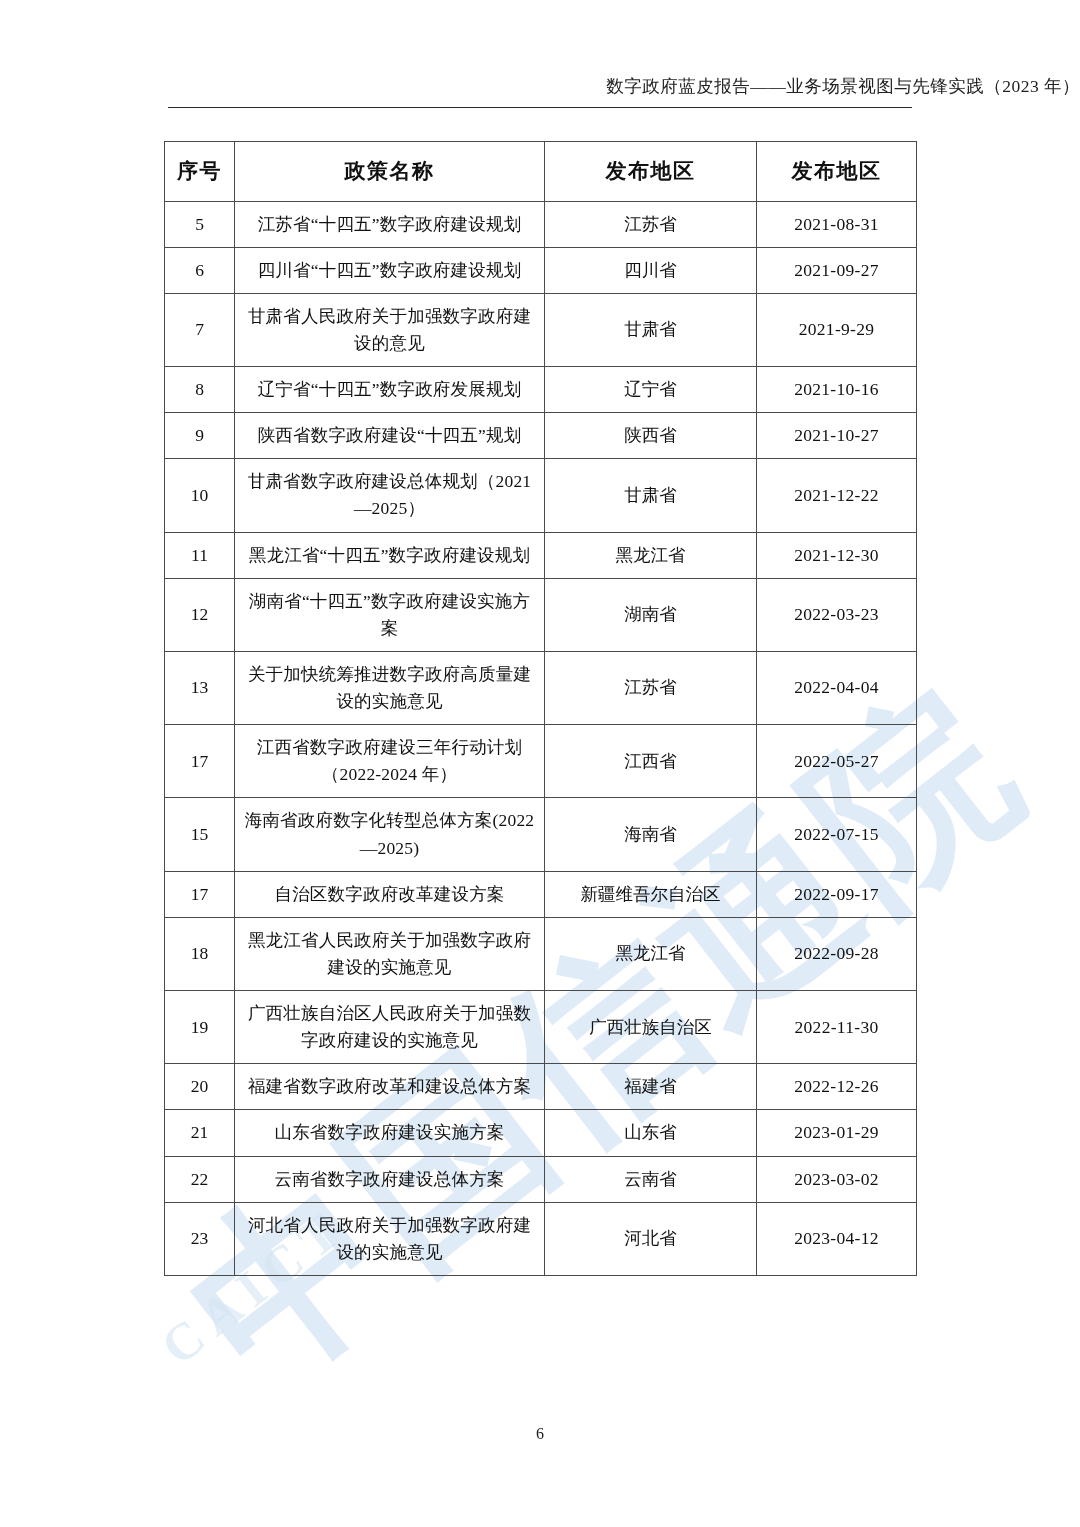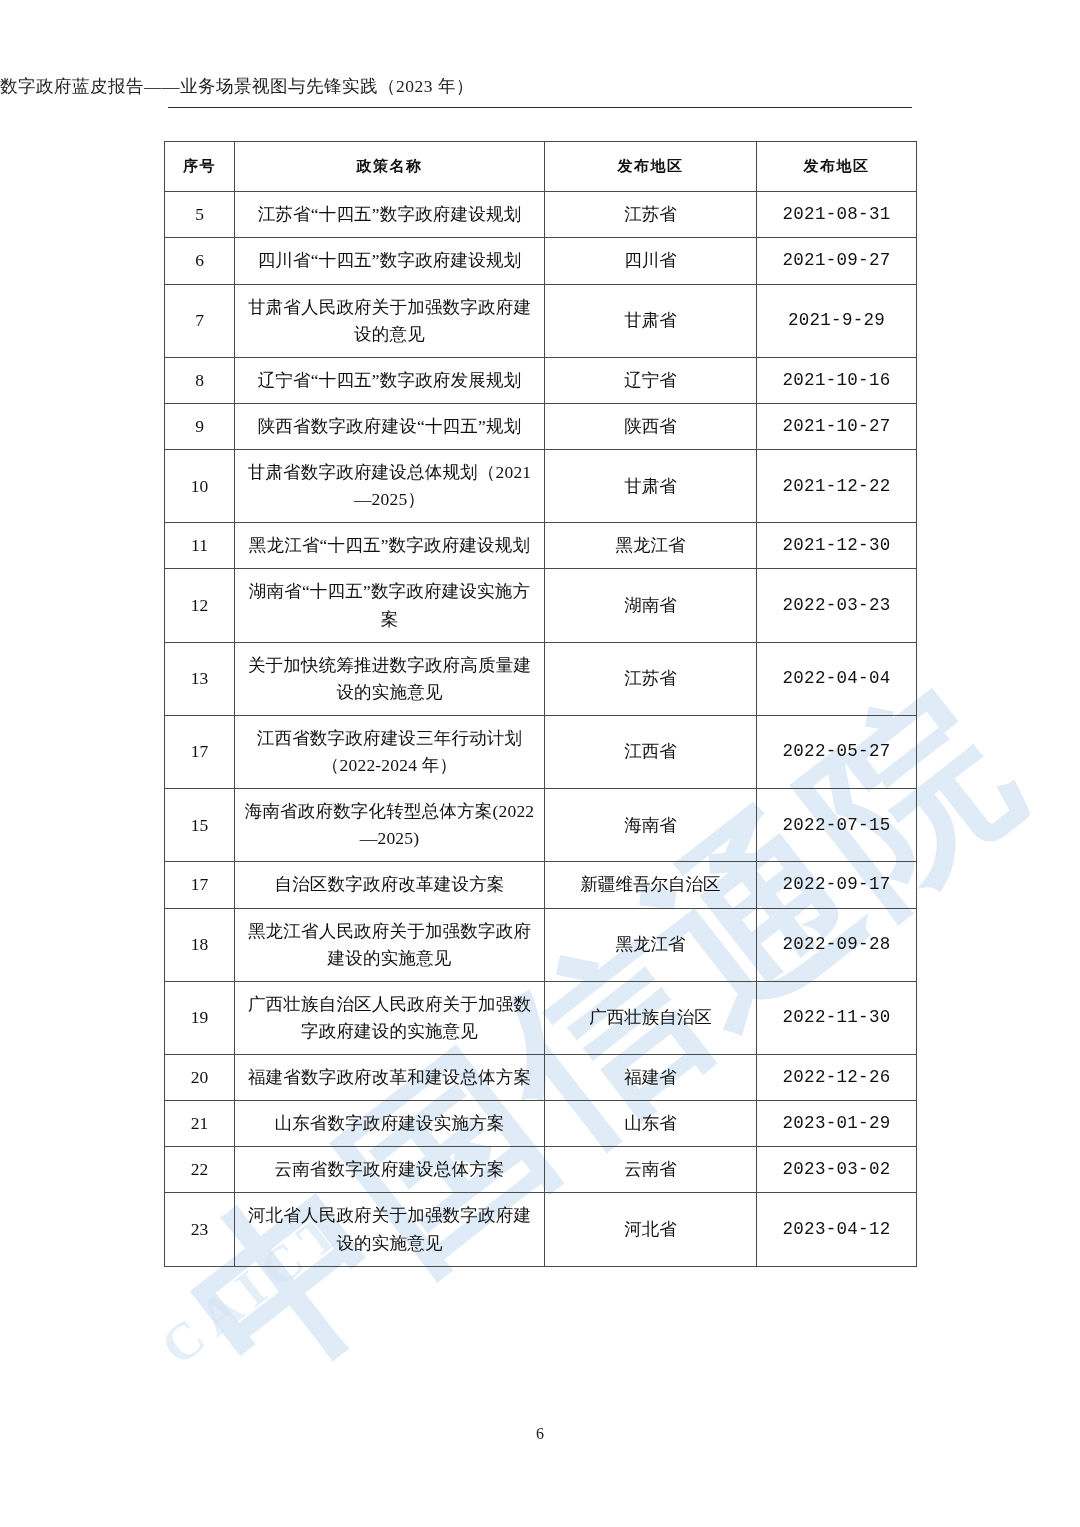--- a/index.html
+++ b/index.html
@@ -57,21 +57,21 @@
     font-size: 52px;
     letter-spacing: 10px;
     transform: rotate(-38deg);
     color: #d6e6f5;
   }
 
   
   .running-head {
     position: relative;
     z-index: 2;
-    text-align: left;
+    text-align: right;
     font-size: 17.5px;
     letter-spacing: 0.5px;
     padding-top: 74px;
     color: #222;
   }
   .head-rule {
     position: relative;
     z-index: 2;
     width: 744px;
     margin: 9px auto 0 auto;
@@ -95,37 +95,37 @@
     border: 1px solid #4a4a4a;
     text-align: center;
     vertical-align: middle;
     font-size: 17.5px;
     line-height: 1.55;
     padding: 9px 6px;
     color: #111;
   }
   table.policy-table th {
     font-weight: bold;
-    font-size: 15px;
+    font-size: 21px;
     padding: 13px 6px;
     letter-spacing: 1.5px;
   }
   col.c-no    { width: 70px; }
   col.c-name  { width: 310px; }
   col.c-area  { width: 212px; }
   col.c-date  { width: 160px; }
 
   td.name-cell {
     text-align: center;
     padding-left: 12px;
     padding-right: 12px;
     letter-spacing: 0.2px;
   }
   td.no-cell { font-size: 17.5px; }
-  td.date-cell { font-size: 17.5px; letter-spacing: 0.3px; font-family: Liberation Mono, monospace; }
+  td.date-cell { font-size: 17.5px; letter-spacing: 0.3px; }
 
   
   .page-number {
     position: absolute;
     z-index: 2;
     left: 0;
     right: 0;
     bottom: 84px;
     text-align: center;
     font-size: 16px;

